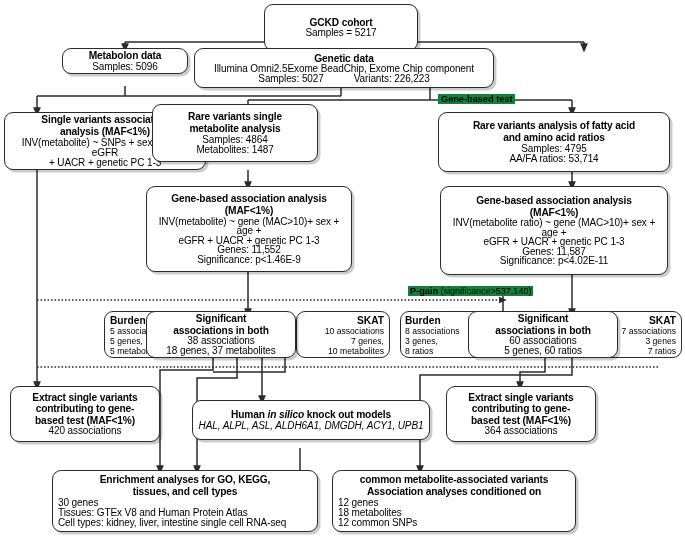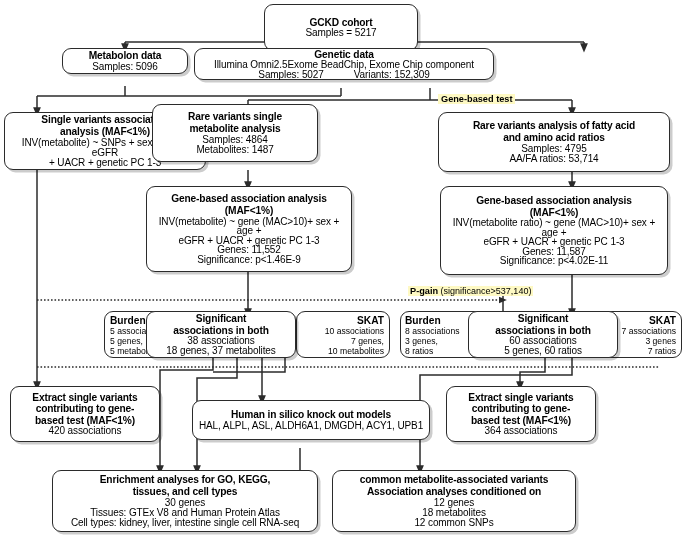--- a/index.html
+++ b/index.html
@@ -41,40 +41,40 @@
     font-weight: bold;
     font-size: 10.2px;
     line-height: 11.6px;
     letter-spacing: -0.15px;
   }
   .box .s {
     font-size: 10px;
     line-height: 10px;
     letter-spacing: -0.1px;
   }
-  .box.left-align { align-items: center; text-align: left; }
+  .box.left-align { align-items: flex-start; text-align: left; }
   .box.left-align .t { width: 100%; text-align: center; }
   .tight .s { line-height: 9.6px; }
   .lbl {
     position: absolute;
-    background: #fef9c3;
+    background: #15803d;
     font-size: 9px;
     z-index: 4;
     white-space: nowrap;
   }
   .lbl b { font-weight: bold; font-size: 9.2px; }
   .stat {
     position: absolute;
     z-index: 3;
     font-size: 8.6px;
     line-height: 10px;
     white-space: nowrap;
   }
   .stat .h { font-weight: bold; font-size: 10.2px; display:block; }
-  .ital { }
+  .ital { font-style: italic; }
   .sideL { text-align: left; }
   .sideR { text-align: right; }
 </style>
 </head>
 <body>
 
 <div id="canvas">
 
   <svg class="wires" viewBox="0 0 685 551" xmlns="http://www.w3.org/2000/svg">
     <defs>
@@ -134,26 +134,26 @@
   <div class="box" style="left:264px; top:4px; width:154px; height:47px;">
     <div class="t">GCKD cohort</div>
     <div class="s">Samples = 5217</div>
   </div>
 
   <div class="box" style="left:62px; top:48px; width:126px; height:26px;">
     <div class="t">Metabolon data</div>
     <div class="s">Samples: 5096</div>
   </div>
 
-  <div class="box tight" style="left:194px; top:48px; width:300px; height:32px;">
+  <div class="box tight" style="left:194px; top:48px; width:300px; height:40px;">
     <div class="t">Genetic data</div>
     <div class="s">Illumina Omni2.5Exome BeadChip, Exome Chip component</div>
     <div style="display:flex; gap:30px;">
       <span class="s">Samples: 5027</span>
-      <span class="s">Variants: 152,309</span>
+      <span class="s">Variants: 226,223</span>
     </div>
   </div>
 
   <div class="lbl" style="left:438px; top:94px; padding:0 3px;">
     <b>Gene-based test</b>
   </div>
 
   <div class="box" style="left:4px; top:112px; width:202px; height:58px;">
     <div class="t">Single variants association</div>
     <div class="t">analysis (MAF&lt;1%)</div>

